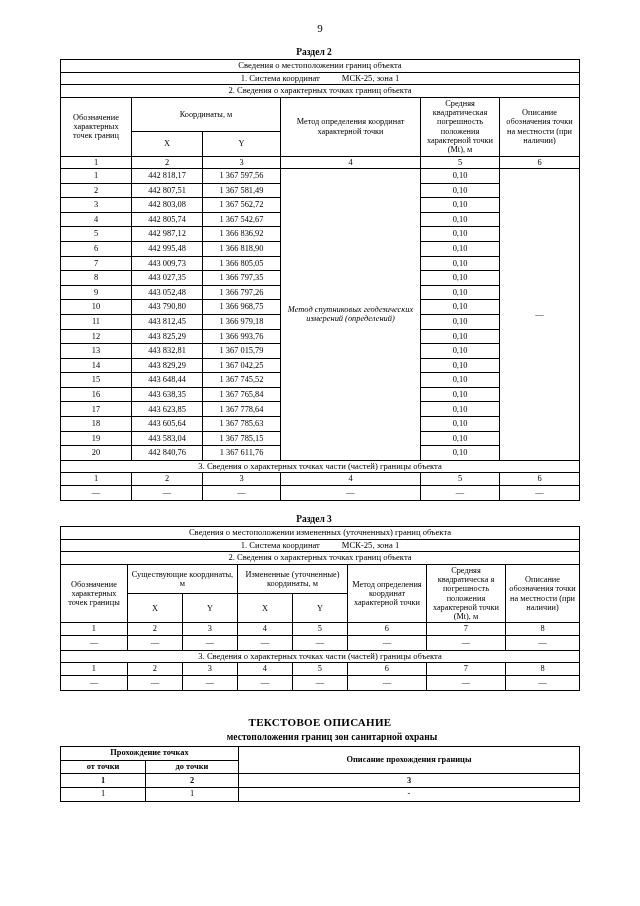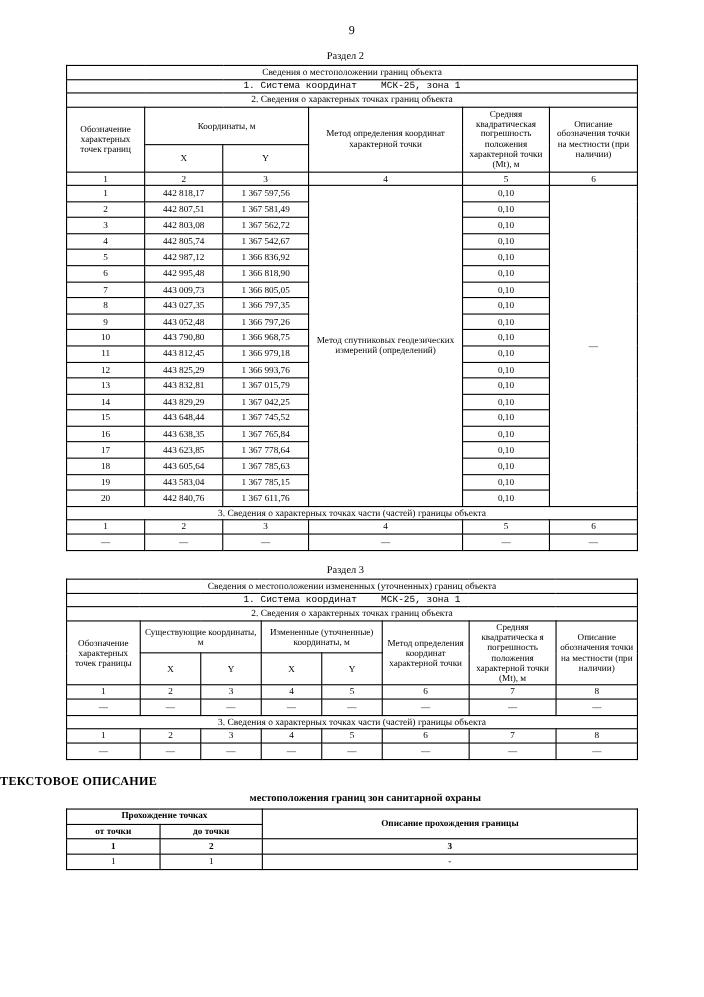--- a/index.html
+++ b/index.html
@@ -26,21 +26,21 @@
     text-align: center;
     font-size: 11px;
     margin-top: 22px;
     margin-bottom: 0;
     letter-spacing: 0.2px;
   }
 
   .section-title {
     text-align: center;
     font-size: 9.5px;
-    font-weight: normal;
+    font-weight: bold;
     margin: 13px 12px 2px 0;
   }
 
   table.doc {
     border-collapse: collapse;
     table-layout: fixed;
     margin: 0 auto;
     width: 519px;
     font-size: 8.2px;
   }
@@ -56,21 +56,20 @@
     font-weight: bold;
     font-size: 8.6px;
     text-align: center;
     padding: 2px 2px;
   }
   .leftband {
     font-weight: bold;
     font-size: 8.6px;
     text-align: left;
     padding: 2px 2px 2px 3px;
-    font-family: Liberation Mono, monospace;
   }
   .leftband .val {
     font-weight: normal;
     padding-left: 22px;
   }
   .hdr {
     font-weight: bold;
     font-size: 8.3px;
     padding: 3px 1px;
     line-height: 1.18;
@@ -88,26 +87,28 @@
   }
   .dashrow td {
     font-size: 8.4px;
     padding: 1.5px 2px;
     height: 12px;
   }
   .method-cell {
     font-size: 8.3px;
     line-height: 1.35;
     vertical-align: middle;
+    font-style: italic;
   }
 
   .big-title {
+    text-align: center;
     font-size: 11px;
     font-weight: bold;
-    margin: 14px 0 3px 0;
+    margin: 25px 0 3px 0;
     letter-spacing: 0.3px;
   }
   .big-sub {
     text-align: center;
     font-size: 9.6px;
     font-weight: bold;
     margin: 0 0 4px 0;
     padding-left: 24px;
   }
 

